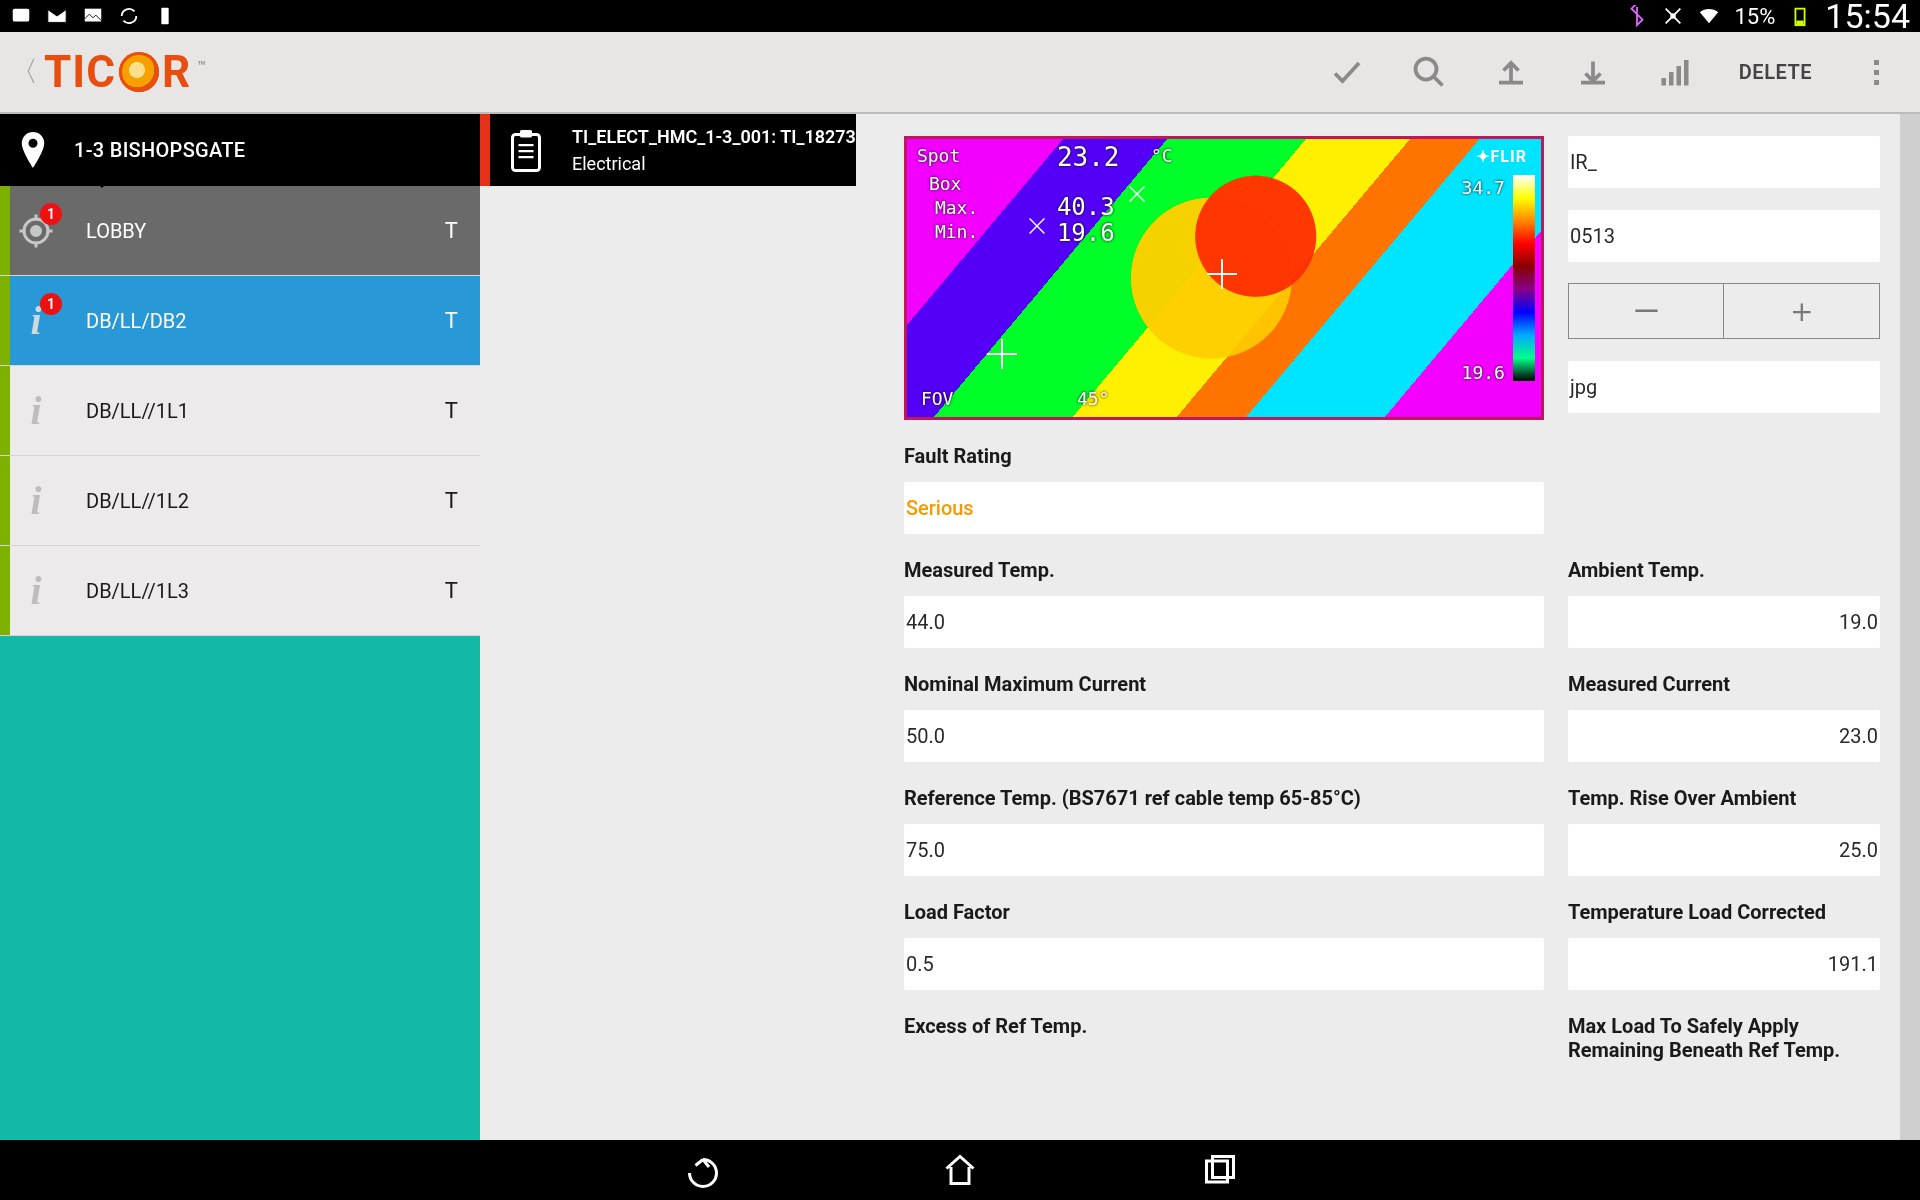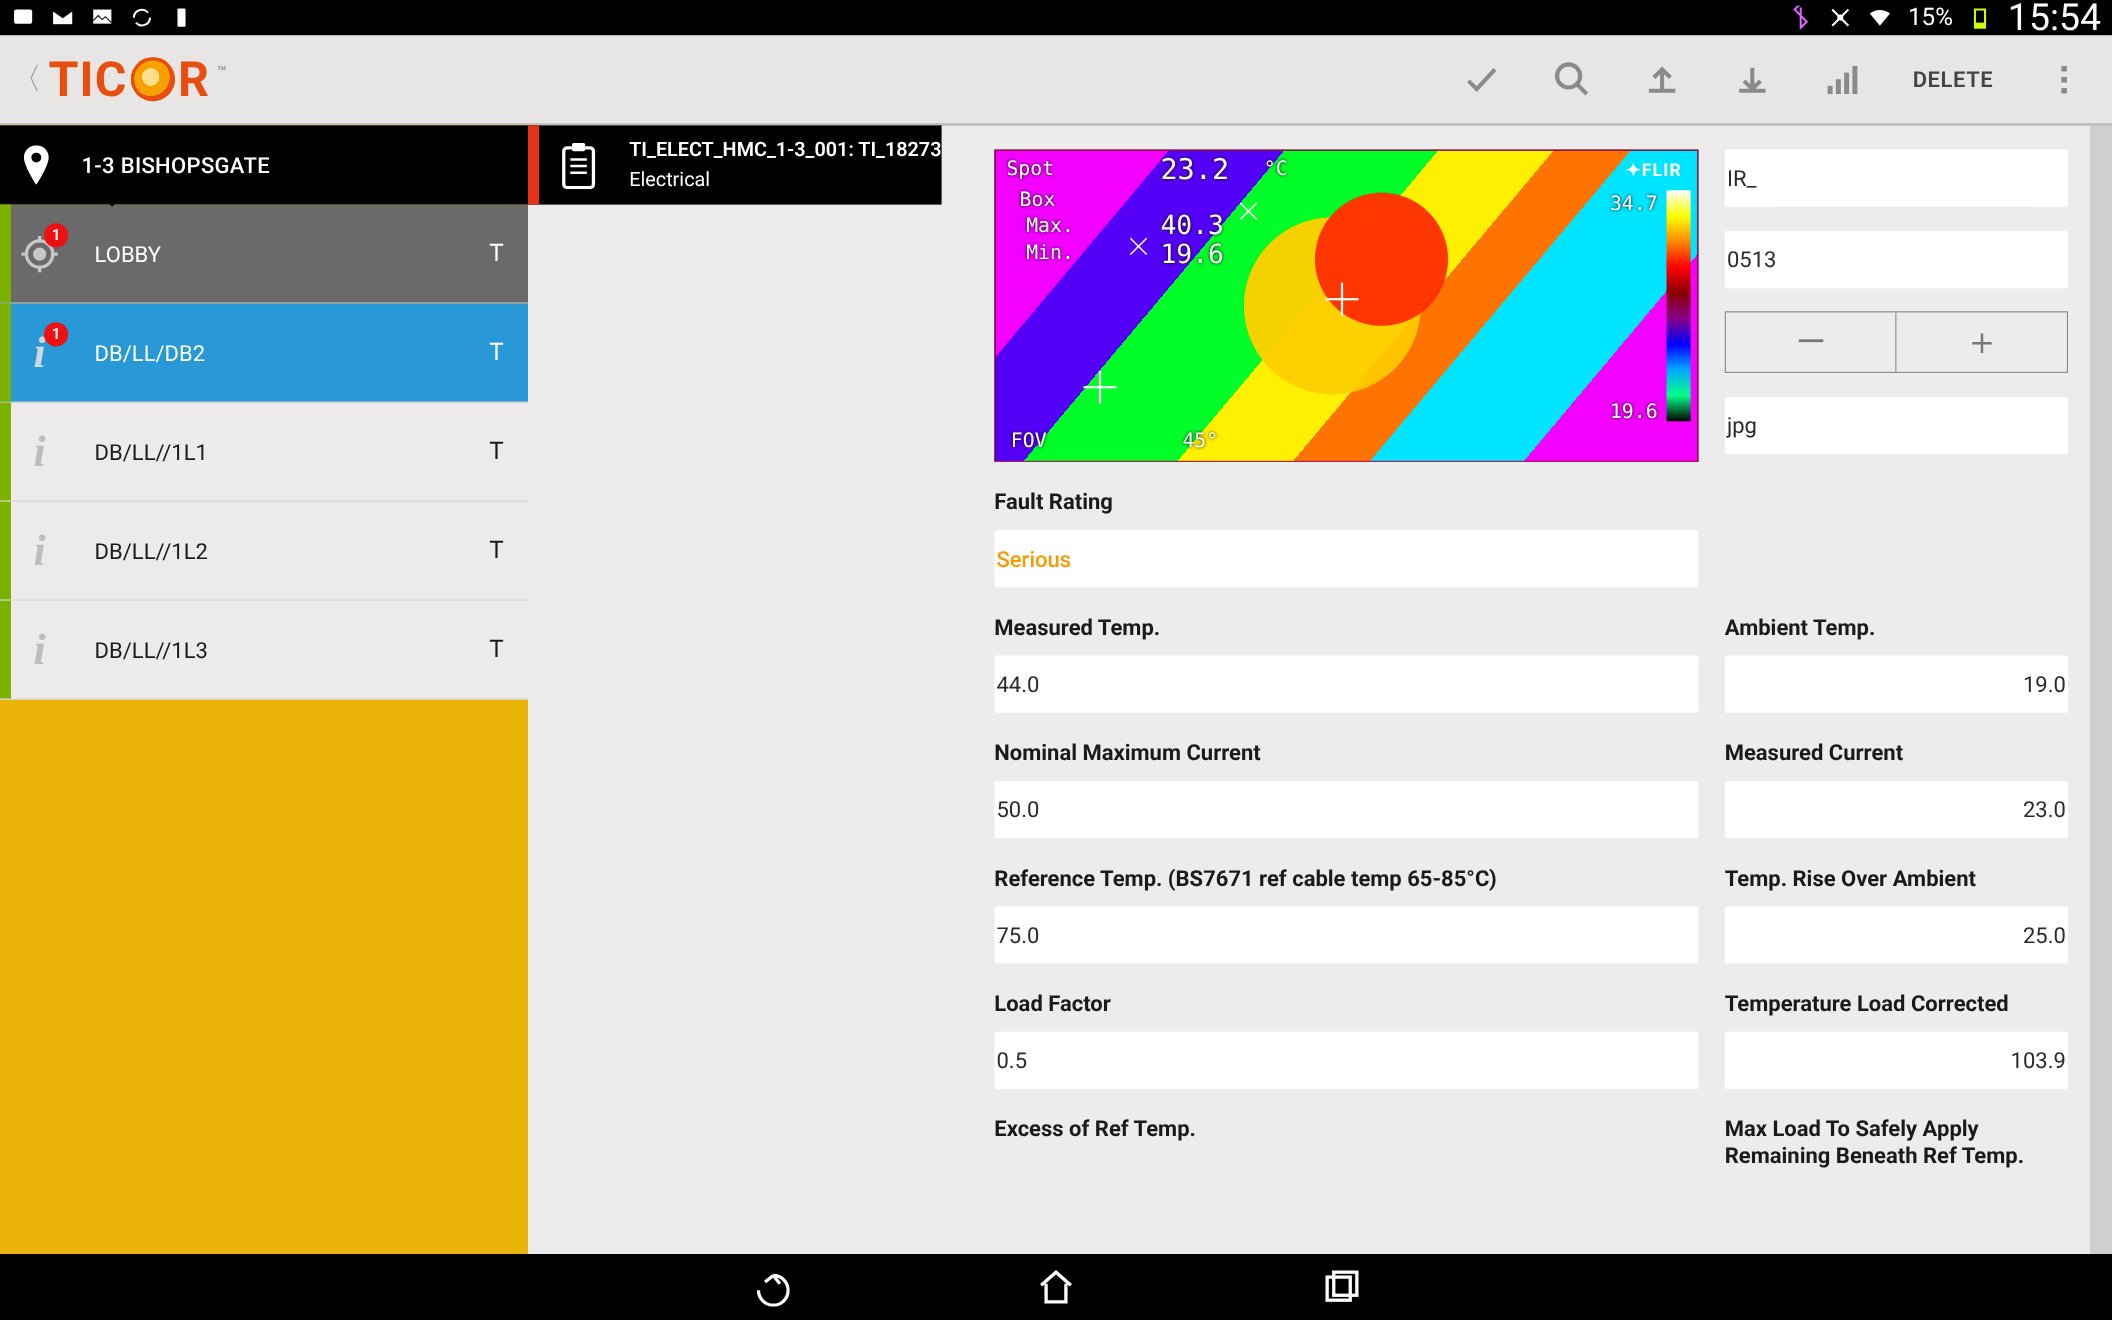--- a/index.html
+++ b/index.html
@@ -29,21 +29,21 @@
   .toolbar-actions { display:flex; align-items:center; gap: 46px; padding-right: 16px; }
   .toolbar-actions .ticon { width:36px; height:36px; color:#8a8a8a; display:flex; align-items:center; justify-content:center; }
   .delete-btn { font-size: 20px; font-weight: 600; color:#444; letter-spacing: 0.5px; }
   .overflow-dots { display:flex; flex-direction:column; gap:5px; }
   .overflow-dots i { width:5px; height:5px; background:#8a8a8a; display:block; }
 
   
   .main { display:flex; height: calc(1200px - 32px - 82px - 60px); }
   
   
-  .sidebar { width: 480px; background:#eab308; display:flex; flex-direction:column; }
+  .sidebar { width: 480px; background:#14b8a6; display:flex; flex-direction:column; }
   .loc-header {
     height: 72px; background:#000; color:#fff; display:flex; align-items:center; padding-left: 18px;
     font-size: 20px; font-weight: 500; letter-spacing: 0.3px;
   }
   .pin { width:30px; height:36px; margin-right:26px; position:relative; }
   .pin svg { width:100%; height:100%; }
 
   .side-item {
     height: 90px; display:flex; align-items:center; padding: 0 22px 0 14px;
     border-bottom: 1px solid #d6d4d4; position:relative; font-size: 20px; color:#1a1a1a;
@@ -71,21 +71,21 @@
   .doc-titles { display:flex; flex-direction:column; gap:6px; }
   .doc-title { font-size: 18px; font-weight:600; }
   .doc-sub { font-size: 18px; }
 
   .form-area { flex:1; overflow:auto; padding: 22px 40px 12px 48px; display:grid;
     grid-template-columns: 1fr 1fr; column-gap: 24px; row-gap: 14px; align-content:start; position:relative;}
   .form-area::after{ content:""; position:absolute; right:0; top:0; bottom:0; width:20px; background:#cfcfcf;}
   
   .thermal {
     grid-column:1; grid-row: 1 / span 4; width: 640px; height: 284px;
-    background:#000; position:relative; overflow:hidden; border:1px solid #be185d;
+    background:#000; position:relative; overflow:hidden; border:3px solid #be185d;
   }
   .thermal .grad {
     position:absolute; inset:0;
     background:
       radial-gradient(circle at 55% 35%, rgba(255,60,0,0.95) 0 60px, transparent 61px),
       radial-gradient(circle at 48% 50%, rgba(255,200,0,0.9) 0 80px, transparent 81px),
       linear-gradient(130deg, #c400e6 0 18%, #4a00c0 18% 30%, #00e64a 30% 46%, #ffe600 46% 58%, #ff7a00 58% 66%, #00d4ff 66% 82%, #c400e6 82% 100%);
     filter: saturate(1.3) contrast(1.05);
   }
   .thermal .scale { position:absolute; right:6px; top:36px; bottom:36px; width:22px;
@@ -381,21 +381,21 @@
       <div class="field-input pair-val-r">
           <span>25.0</span>
         </div>
 
       <div class="label pair-label-l">Load Factor</div>
       <div class="label pair-label-r">Temperature Load Corrected</div>
       <div class="field-input pair-val-l">
           <span>0.5</span>
         </div>
       <div class="field-input pair-val-r">
-          <span>103.9</span>
+          <span>191.1</span>
         </div>
 
       <div class="label pair-label-l">Excess of Ref Temp.</div>
       <div class="label pair-label-r">Max Load To Safely Apply Remaining Beneath Ref Temp.</div>
 
     </div>
   </div>
 </div>
 
 <div class="navbar">

